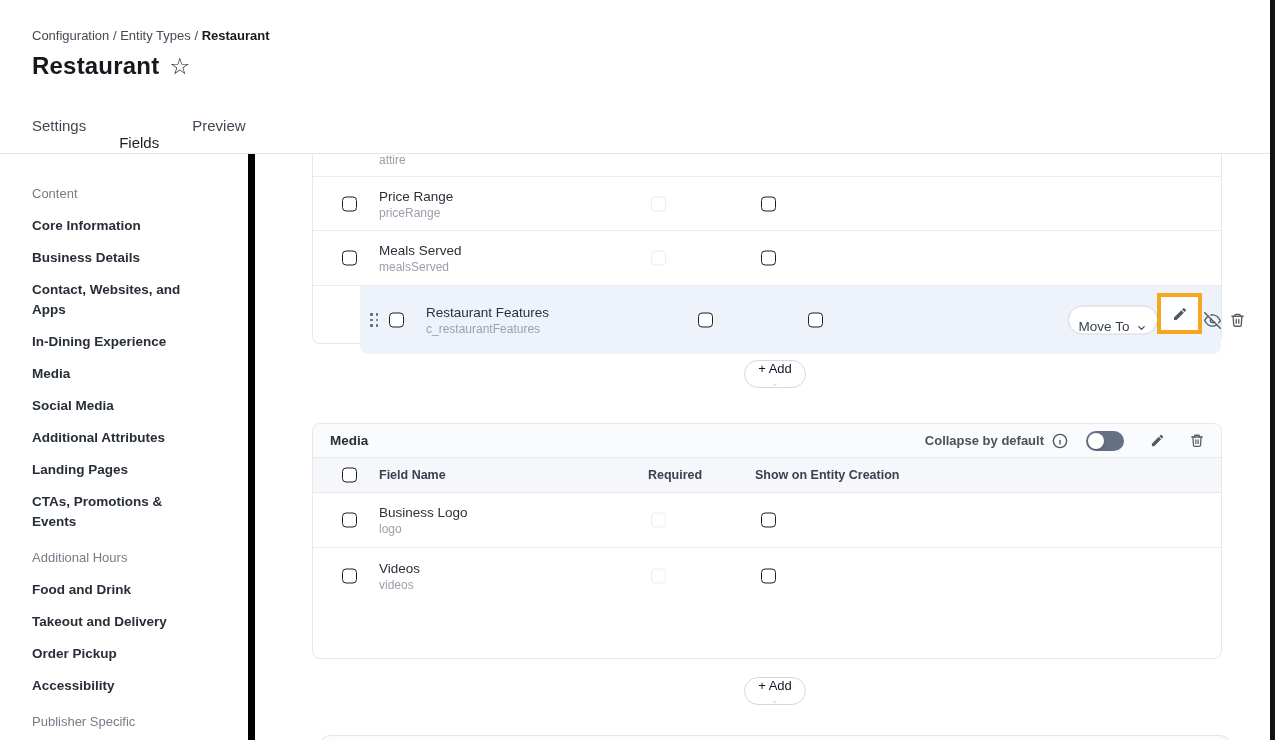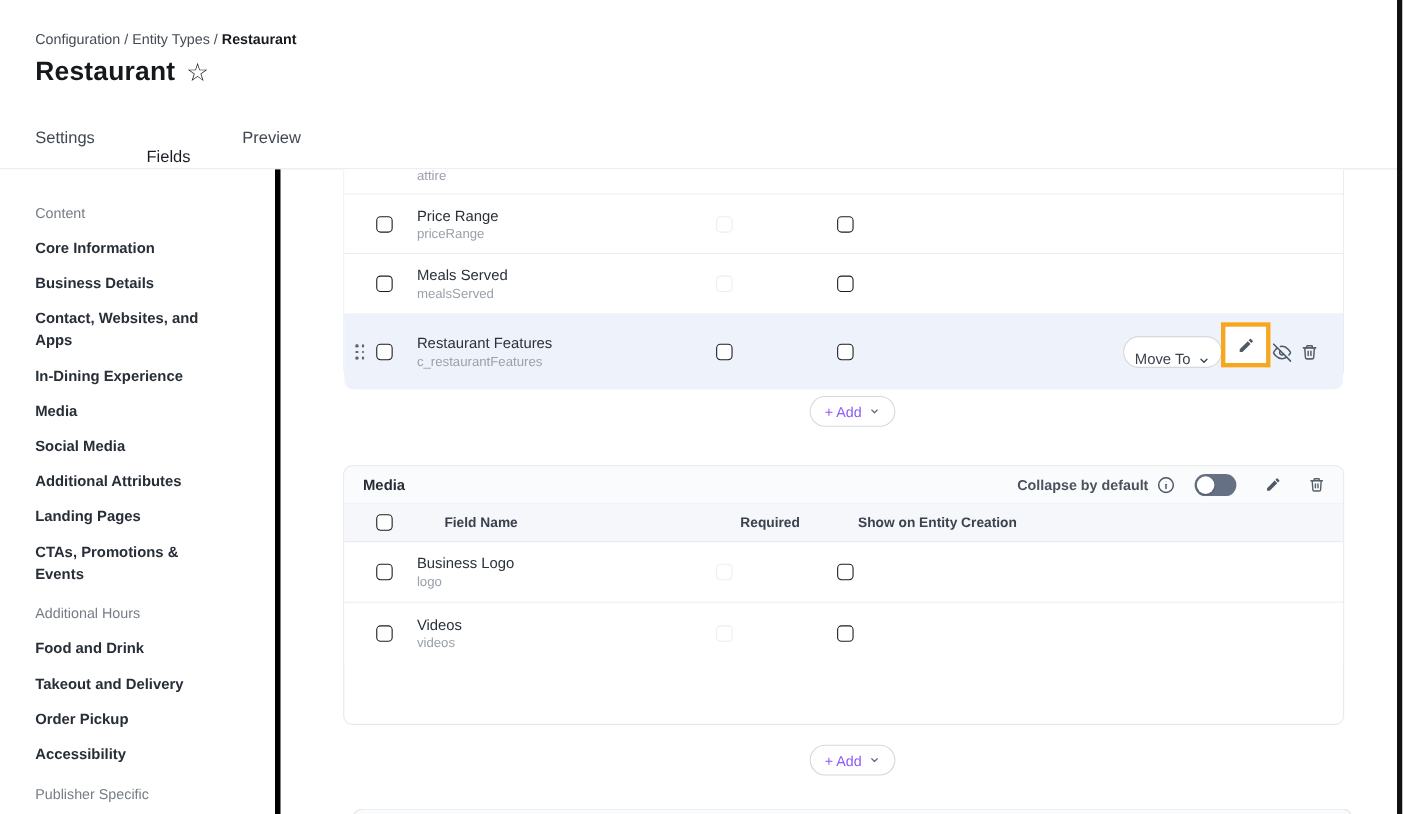--- a/index.html
+++ b/index.html
@@ -7,40 +7,40 @@
   body { font-family:"Liberation Sans","DejaVu Sans",sans-serif; background:#fff; color:#1f252c; position:relative; overflow:hidden; }
 
   .page { position:absolute; inset:0; background:#fff; }
 
   
   .breadcrumb { position:absolute; left:32px; top:28px; font-size:13px; color:#454b53; }
   .breadcrumb b { color:#16191d; font-weight:700; }
   .page-title-row { position:absolute; left:32px; top:52px; display:flex; align-items:center; gap:10px; }
   .page-title { font-size:24px; font-weight:800; color:#15181c; letter-spacing:.2px; }
   .star { font-size:23px; color:#15181c; line-height:1; }
-  .tabs { position:absolute; left:32px; top:117px; display:flex; gap:47px; }
+  .tabs { position:absolute; left:32px; top:117px; display:flex; gap:33px; }
   .tab { font-size:15px; color:#3f4852; padding-bottom:13px; position:relative; cursor:pointer; }
   .tab.active { color:#1a1e24;margin-top:17px; }
   .tab.active .tab-underline { position:absolute; left:0; right:0; bottom:0; height:3px; border-radius:3px; background:#4a4be0; }
   .top-divider { position:absolute; left:0; right:0; top:153px; height:1px; background:#e5e7eb; }
 
   
-  .sidebar { position:absolute; left:0; top:154px; bottom:0; width:255px; background:#fff; border-right:5px solid #000000; padding:30px 24px 0 32px; overflow:hidden; }
+  .sidebar { position:absolute; left:0; top:154px; bottom:0; width:255px; background:#fff; border-right:7px solid #000000; padding:30px 24px 0 32px; overflow:hidden; }
   .side-header { font-size:13px; color:#767d87; line-height:20px; margin-bottom:12px; }
   .side-header.gap { margin-top:16px; }
   .side-item { font-size:13.5px; font-weight:700; color:#272e37; line-height:20px; margin-bottom:12px; width:162px; cursor:pointer; }
 
   
   .tbl { position:absolute; left:312px; width:910px; background:#fff; border:1px solid #e7e8ec; }
   .tbl1 { top:154px; height:190px; border-top:none; border-radius:0 0 8px 8px; }
   .t-row { position:relative; border-bottom:1px solid #ececf0; background:#fff; }
   .t-row:last-child { border-bottom:none; }
   .r-clip { height:23px; }
   .r-clip .api { position:absolute; left:66px; top:-2px; }
-  .h54{height:54px;} .h55{height:55px;} .h56{height:56px;} .h57{height:68px;}
+  .h54{height:54px;} .h55{height:55px;} .h56{height:56px;} .h57{height:68px;margin-left:47px;}
   .t-row.hl { background:#eef3fb; border-radius:0 0 8px 8px; }
 
   .cb { position:absolute; top:50%; transform:translateY(-50%); width:15px; height:15px; border:1.6px solid #1a1f26; border-radius:4px; background:#fff; cursor:pointer; }
   .cb.dis { border-color:#ecedef; cursor:default; }
   .cb.rowsel { left:29px; }
   .cb.req { left:338px; }
   .cb.show { left:448px; }
 
   .namecell { position:absolute; left:66px; top:50%; transform:translateY(-50%); }
   .fname { font-size:13.5px; color:#2a3139; line-height:17px; }
@@ -53,36 +53,36 @@
   .moveto { position:absolute; left:708px; top:50%; transform:translateY(-50%); width:90px; height:29px; font-size:13.5px; color:#3a424c;align-items:flex-end; }
 
   .icon-btn { position:absolute; top:50%; transform:translateY(-50%); width:18px; height:18px; display:flex; align-items:center; justify-content:center; cursor:pointer; }
   .eyeoff-pos { left:843px; }
   .trash-pos { left:868px; }
 
   .annot-box { position:absolute; left:797px; top:7px; width:45px; height:41px; background:#fff; border:4px solid #f6a71f; display:flex; align-items:center; justify-content:center; z-index:2; cursor:pointer; }
 
   .add-wrap { position:absolute; left:320px; width:910px; display:flex; justify-content:center; }
   .add1 { top:360px; } .add2 { top:677px; }
-  .add-btn { height:28px; padding:0 13px; font-size:13px; color:#8b5cf6; }
+  .add-btn { height:28px; padding:0 13px; font-size:13px; color:#0f172a;flex-direction:column; }
 
   
   .tbl2 { top:423px; height:236px; border-radius:8px; }
   .sec-title-row { position:relative; height:34px; background:#fafbfd; border-bottom:1px solid #e9eaee; border-radius:8px 8px 0 0; display:flex; align-items:center; justify-content:space-between; padding:0 17px; }
   .sec-title { font-size:13.5px; font-weight:700; color:#272e37; }
   .sec-controls { display:flex; align-items:center;font-weight:bold; }
   .collapse-label { font-size:13px; color:#4b525c; }
   .info-ic { margin-left:8px; display:flex; cursor:pointer; }
   .toggle { margin-left:18px; width:38px; height:20px; border-radius:10px; background:#667085; position:relative; cursor:pointer; }
   .toggle .knob { position:absolute; left:2px; top:2px; width:16px; height:16px; border-radius:50%; background:#fff; box-shadow:0 1px 2px rgba(0,0,0,.25); }
   .hdr-edit { margin-left:26px; display:flex; cursor:pointer; }
   .hdr-trash { margin-left:25px; display:flex; cursor:pointer; }
 
   .col-hdr-row { position:relative; height:35px; background:#f6f7fb; border-bottom:1px solid #e7e8ec; }
-  .col-label { position:absolute; top:50%; transform:translateY(-50%); font-size:12.5px; font-weight:700; color:#39424e;margin-left:25px; }
+  .col-label { position:absolute; top:50%; transform:translateY(-50%); font-size:12.5px; font-weight:700; color:#39424e; }
   .cl-name { left:66px; } .cl-req { left:335px; } .cl-show { left:442px; }
 
   .next-sec-stub { position:absolute; left:320px; top:735px; width:910px; height:12px; background:#fafbfc; border:1px solid #e3e6ea; border-bottom:none; border-radius:10px 10px 0 0; }
 
   .edge-strip { position:absolute; right:0; top:0; bottom:0; width:5px; background:#101214; }
 
   svg { display:block; }
 </style>
 </head>
 <body>

